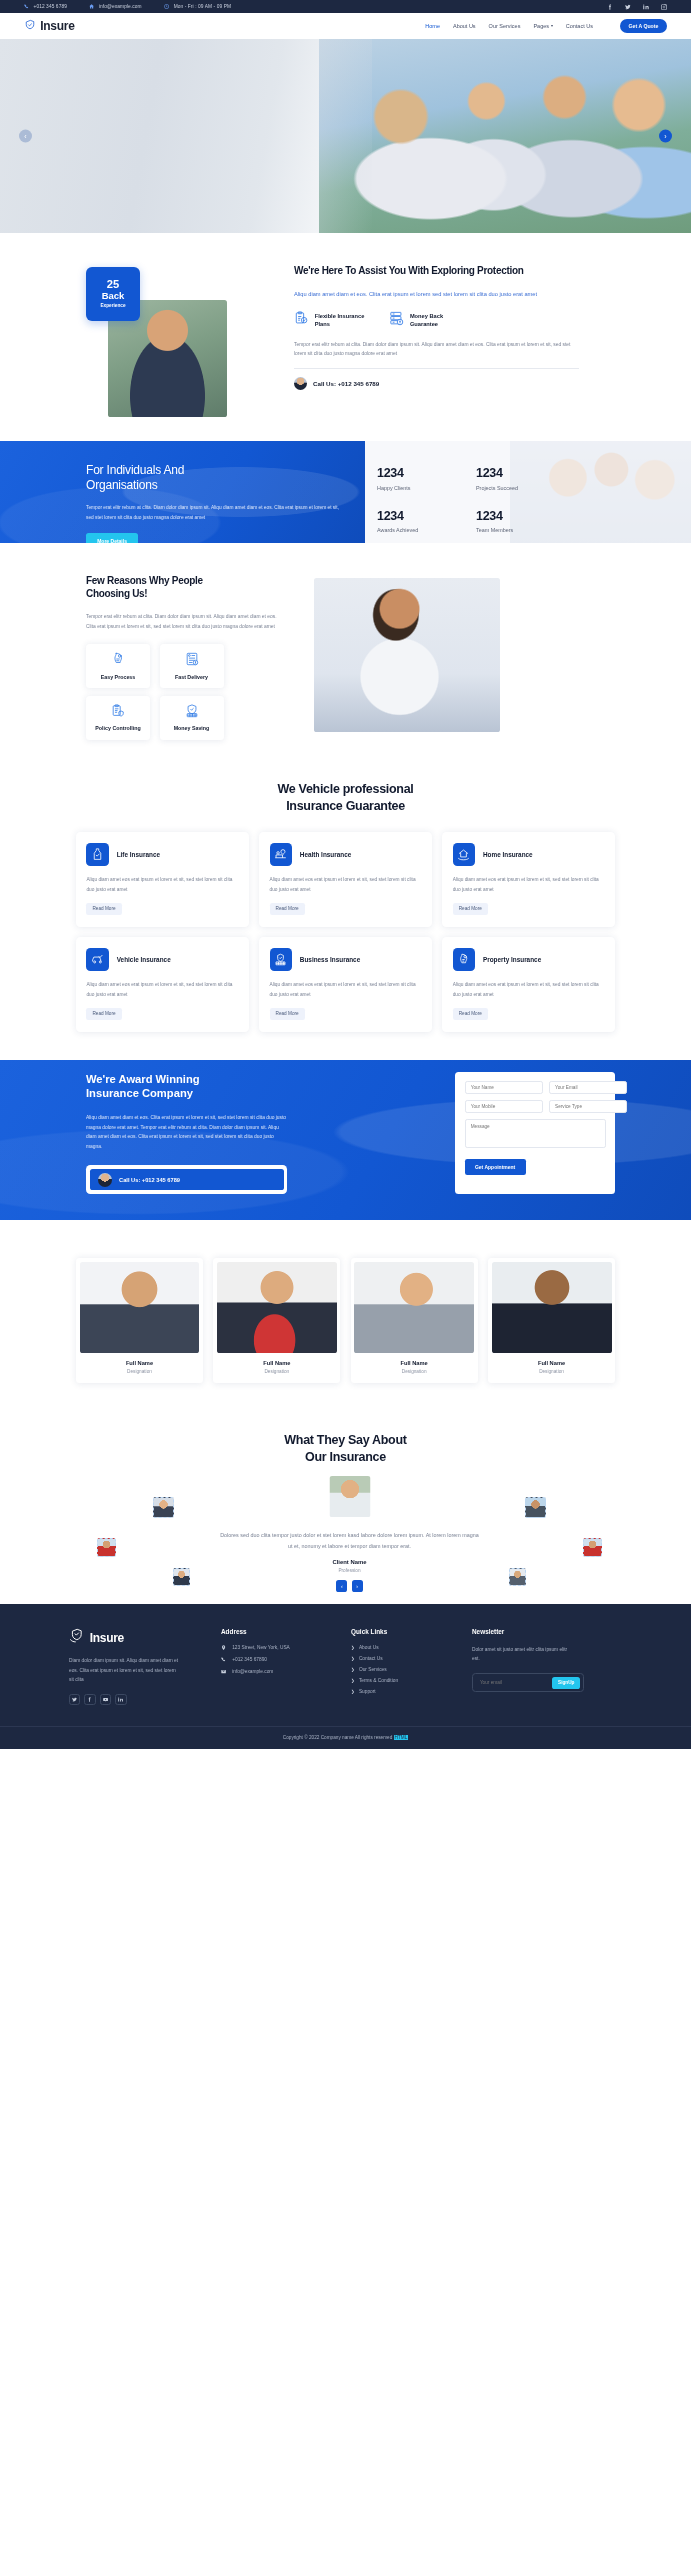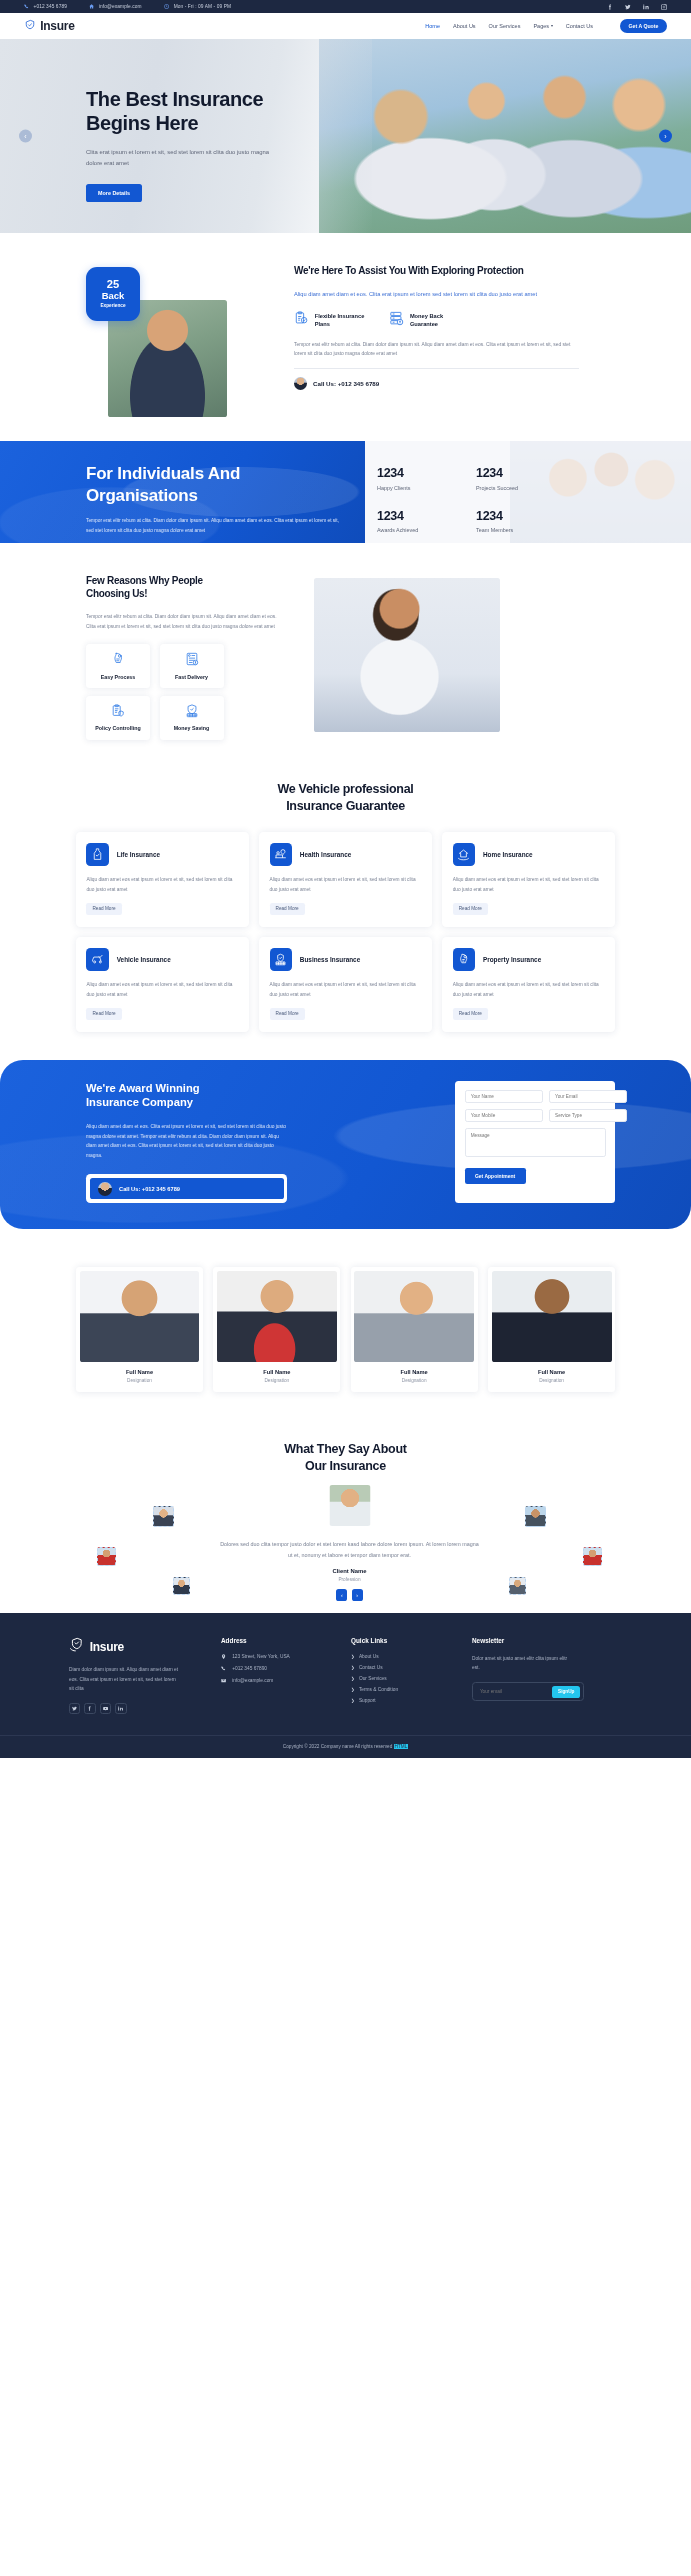--- a/index.html
+++ b/index.html
@@ -80,21 +80,21 @@
     color:#fff; font-size:7px;
   }
   .hero-arrow.left { left:19px; background:rgba(110,140,190,.45); }
   .hero-arrow.right { right:19px; background:#1257d2; }
 
   
   .assist { padding:31px 0 24px; display:flex; }
   .assist-left { width:294px; position:relative; padding-left:76px; }
   .badge-years {
     position:absolute; left:86px; top:2.6px; z-index:3;
-    width:54px;height:54px;background:#1257d2;border-radius:11px;
+    width:54px;height:54px;background:#1257d2;border-radius:6px;
     display:flex;flex-direction:column;align-items:center;justify-content:center;
     box-shadow:0 2.6px 8.6px rgba(18,87,210,.28);
   }
   .badge-years .n { font-size:11.2px;font-weight:bold;color:#fff;line-height:1.05; }
   .badge-years .y { font-size:9.5px;font-weight:bold;color:#fff;line-height:1.1; }
   .badge-years .e { font-size:4.7px;font-weight:bold;color:#fff;margin-top:1.7px; }
   .assist-photo {
     margin-top:36px; margin-left:32px; width:119px; height:117px; border-radius:2.6px;
     background:
       radial-gradient(circle at 50% 26%, #d8a377 0 19%, transparent 20%),
@@ -122,21 +122,21 @@
   .stats-left {
     width:365px; background:linear-gradient(120deg,#1b62dd 0%,#1257d2 60%,#0f4cbb 100%);
     position:relative; padding:21.6px 0 0 86px; overflow:hidden;
   }
   .stats-left::after{
     content:""; position:absolute; inset:0;
     background:radial-gradient(ellipse at 66% 50%, rgba(255,255,255,.10) 0 34%, transparent 35%),
                radial-gradient(ellipse at 30% 80%, rgba(255,255,255,.06) 0 30%, transparent 31%);
   }
   .stats-left > * { position:relative; z-index:2; }
-  h3.stats-title { font-size:17px; font-weight:bold; color:#fff; line-height:1.3; letter-spacing:-0.2px;}
+  h3.stats-title { font-size:12px; font-weight:normal; color:#fff; line-height:1.3; letter-spacing:-0.2px;}
   .stats-body { margin-top:9.5px; font-size:4.8px; line-height:1.95; color:#dce7fb; width:259px;}
   .btn-cyan {
     margin-top:11.2px; display:inline-block; background:#23c5ee; color:#fff; font-size:5px;
     font-weight:bold; border:none; border-radius:2.6px; padding:5.2px 11.2px; cursor:pointer;
   }
   .stats-right {
     flex:1; background:#f7f8fb; position:relative; padding:26px 0 0 0; overflow:hidden;
   }
   .stats-photo {
     position:absolute; right:0; top:0; width:181px; height:102px; opacity:.22;
@@ -189,21 +189,21 @@
   .svc-name { font-size:6.4px; font-weight:bold; color:#121a2e; }
   .svc-body { margin-top:9.5px; font-size:4.8px; line-height:1.95; color:#7a8294;}
   .btn-read {
     margin-top:8.6px; display:inline-block; background:#eef2fb; color:#4a5b7c;
     font-size:4.7px; border:none; border-radius:2.2px; padding:3.5px 6px; cursor:pointer;
   }
 
   
   .award {
     background:linear-gradient(120deg,#1b62dd 0%,#1257d2 55%,#0f4cbb 100%);
-    padding:21px 0 26px; display:flex; position:relative; overflow:hidden;border-radius:23px;
+    padding:12px 0 26px; display:flex; position:relative; overflow:hidden;
   }
   .award::after{
     content:""; position:absolute; inset:0;
     background:radial-gradient(ellipse at 78% 45%, rgba(255,255,255,.10) 0 26%, transparent 27%),
                radial-gradient(ellipse at 20% 70%, rgba(255,255,255,.05) 0 26%, transparent 27%);
   }
   .award > * { position:relative; z-index:2;}
   .award-left { width:285px; padding-left:86px; }
   h3.award-title { font-size:11.2px; font-weight:bold; color:#fff; line-height:1.32;}
   .award-body { margin-top:12px; font-size:4.9px; line-height:1.95; color:#dbe6fa; width:201px;}
@@ -363,28 +363,20 @@
         </a>
       <button class="btn-quote">Get A Quote</button>
     </div>
   </div>
 
   <div class="hero">
     <div class="hero-bg">
       <div class="hero-photo"></div>
       <div class="hero-left"></div>
     </div>
-    <div class="hero-content">
-      <h1 class="hero-title">
-        <span>The Best Insurance</span><br>
-        <span>Begins Here</span>
-      </h1>
-      <div class="hero-sub">Clita erat ipsum et lorem et sit, sed stet lorem sit clita duo justo magna dolore erat amet</div>
-      <button class="btn-more">More Details</button>
-    </div>
     <div class="hero-arrow left">‹</div>
     <div class="hero-arrow right">›</div>
   </div>
 
   <div class="assist">
     <div class="assist-left">
       <div class="badge-years">
         <div class="n">25</div>
         <div class="y">Back</div>
         <div class="e">Experience</div>

